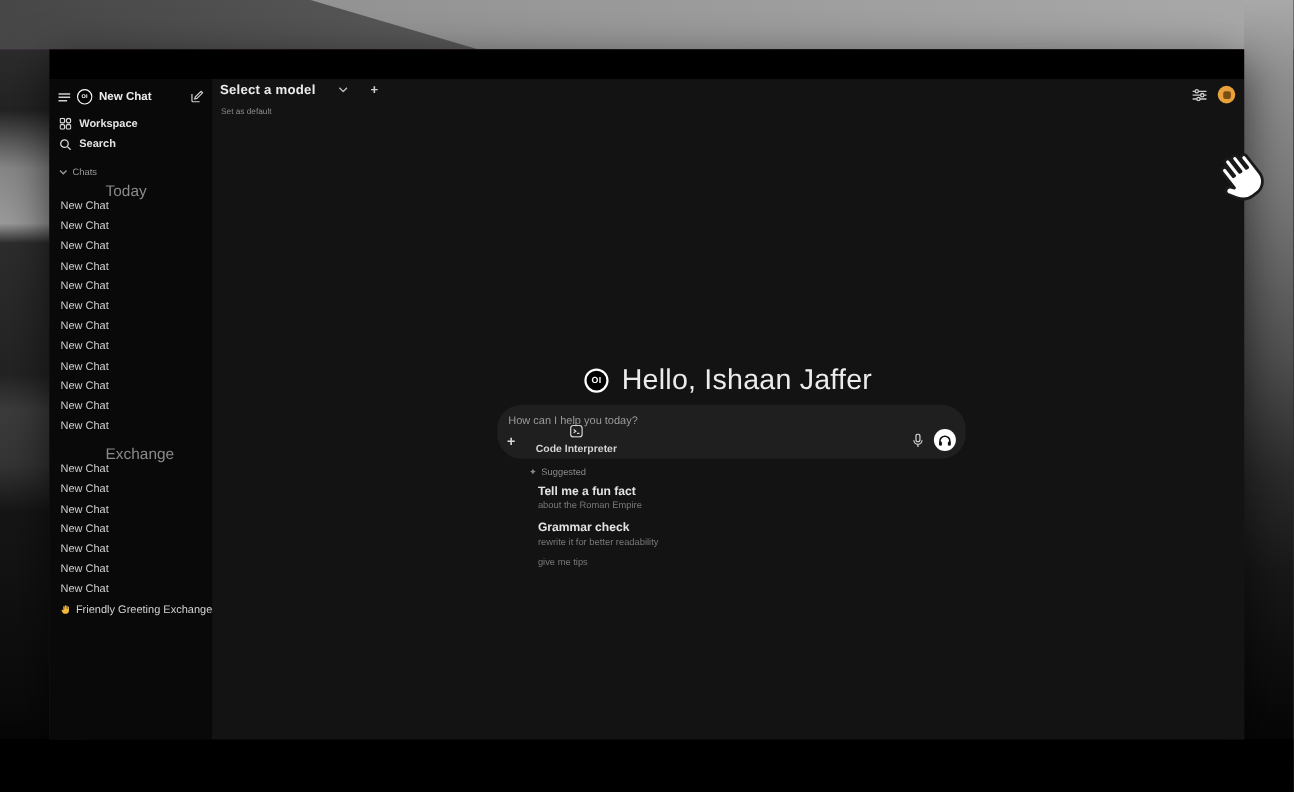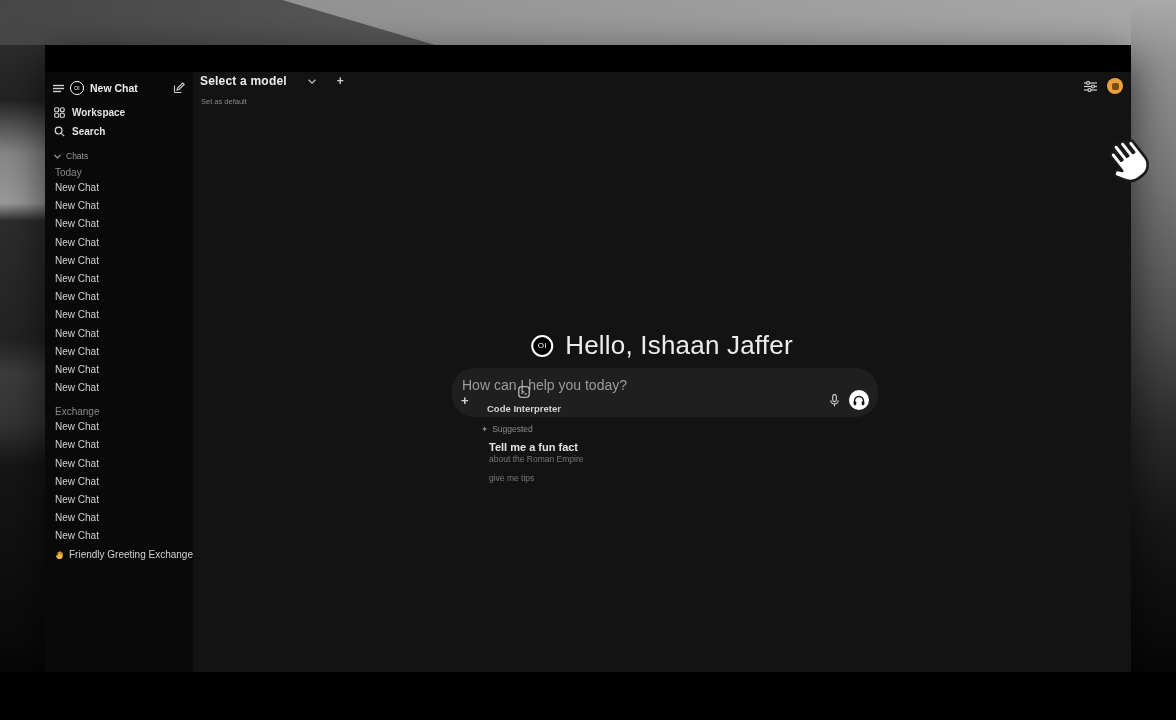--- a/index.html
+++ b/index.html
@@ -27,29 +27,29 @@
     background:#131313;box-shadow:0 12px 40px rgba(0,0,0,.65);}
   .titlebar{height:27px;background:#000;}
   .app{display:flex;height:600px;}
 
   
   .sidebar{width:148px;height:100%;background:#090909;flex:none;
     color:#cfcfcf;position:relative;overflow:hidden;}
   .sb-top{display:flex;align-items:center;height:16px;margin:8px 8px 8px;gap:6px;}
   .sb-title{font-size:10.5px;font-weight:bold;color:#ededed;flex:1;white-space:nowrap;}
   .logo-badge{width:14px;height:14px;border-radius:50%;background:#000;
-    border:1.3px solid #fff;color:#fff;font-size:5px;font-weight:normal;
+    border:1.3px solid #fff;color:#fff;font-size:5px;font-weight:bold;
     display:flex;align-items:center;justify-content:center;flex:none;letter-spacing:.2px;}
   .sb-nav-row{display:flex;align-items:center;gap:7px;height:16px;
     padding:0 9px;margin-bottom:3px;cursor:pointer;}
   .sb-nav-label{font-size:10px;font-weight:bold;color:#e3e3e3;}
   .chats-header{display:flex;align-items:center;gap:5px;height:12px;
     margin:11px 0 0;padding:0 9px;color:#9a9a9a;font-size:8.5px;cursor:pointer;text-align:right;}
   .section-label{height:12px;line-height:12px;margin-top:5px;padding:0 10px;
-    font-size:10px;color:#8a8a8a;}
+    font-size:14px;color:#8a8a8a;margin-left:41px;}
   .section-label.later{margin-top:9px;}
   .chat-item{height:18.2px;line-height:18.2px;padding:0 10px;font-size:10px;
     color:#d2d2d2;white-space:nowrap;overflow:hidden;cursor:pointer;}
   .chat-item .wave{display:inline-block;vertical-align:-2px;margin-right:4px;}
 
   
   .main{flex:1;position:relative;background:#131313;}
   .model-row{position:absolute;left:7px;top:2px;display:flex;align-items:center;
     gap:21px;cursor:pointer;}
   .model-label{font-size:12px;font-weight:bold;color:#ececec;letter-spacing:.2px;}
@@ -60,21 +60,21 @@
     display:flex;align-items:center;justify-content:center;cursor:pointer;}
   .avatar-glyph{width:7px;height:7px;border-radius:2px;background:#7a4e12;}
 
   .greeting{position:absolute;left:50%;top:258px;transform:translateX(-50%);
     display:flex;align-items:center;gap:12px;white-space:nowrap;}
   .greeting .logo-badge{width:22px;height:22px;font-size:8px;border-width:2px;}
   .greeting-text{font-size:26px;font-weight:500;color:#ececec;letter-spacing:.2px;}
 
   .composer{position:absolute;left:259px;top:296px;width:426px;height:49px;
     background:#1f1f1f;border-radius:22px;padding:9px 10px 8px;}
-  .composer-placeholder{font-size:14px;color:#9b9b9b;}
+  .composer-placeholder{font-size:10px;color:#9b9b9b;}
   .composer-row{position:absolute;left:0;right:0;bottom:7px;height:20px;
     display:flex;align-items:center;padding:0 9px;}
   .c-plus{color:#d5d5d5;font-size:13px;font-weight:bold;width:18px;cursor:pointer;}
   .ci-chip{display:flex;align-items:center;gap:5px;margin-left:8px;cursor:pointer;flex-direction:column;}
   .ci-label{font-size:9.5px;font-weight:bold;color:#d3d3d3;}
   .composer-spacer{flex:1;}
   .mic-btn{margin-right:10px;cursor:pointer;display:flex;align-items:center;}
   .hp-btn{width:20px;height:20px;border-radius:50%;background:#fff;
     display:flex;align-items:center;justify-content:center;cursor:pointer;}
 
@@ -256,20 +256,24 @@
         <div class="suggested-label">
           <span class="icon">✦</span>
           <span>Suggested</span>
         </div>
         <div class="suggestions" id="suggestions">
             <div class="suggestion">
               <div class="suggestion-title">Tell me a fun fact</div>
               <div class="suggestion-sub">about the Roman Empire</div>
             </div>
             <div class="suggestion">
+              <div class="suggestion-title">Grammar check</div>
+              <div class="suggestion-sub">rewrite it for better readability</div>
+            </div>
+            <div class="suggestion">
               <div class="suggestion-sub">give me tips</div>
             </div>
           </div>
 
       </main>
     </div>
   </div>
 
   <svg class="cursor" viewBox="0 0 32 32">
     <g transform="rotate(-38 16 16)">

